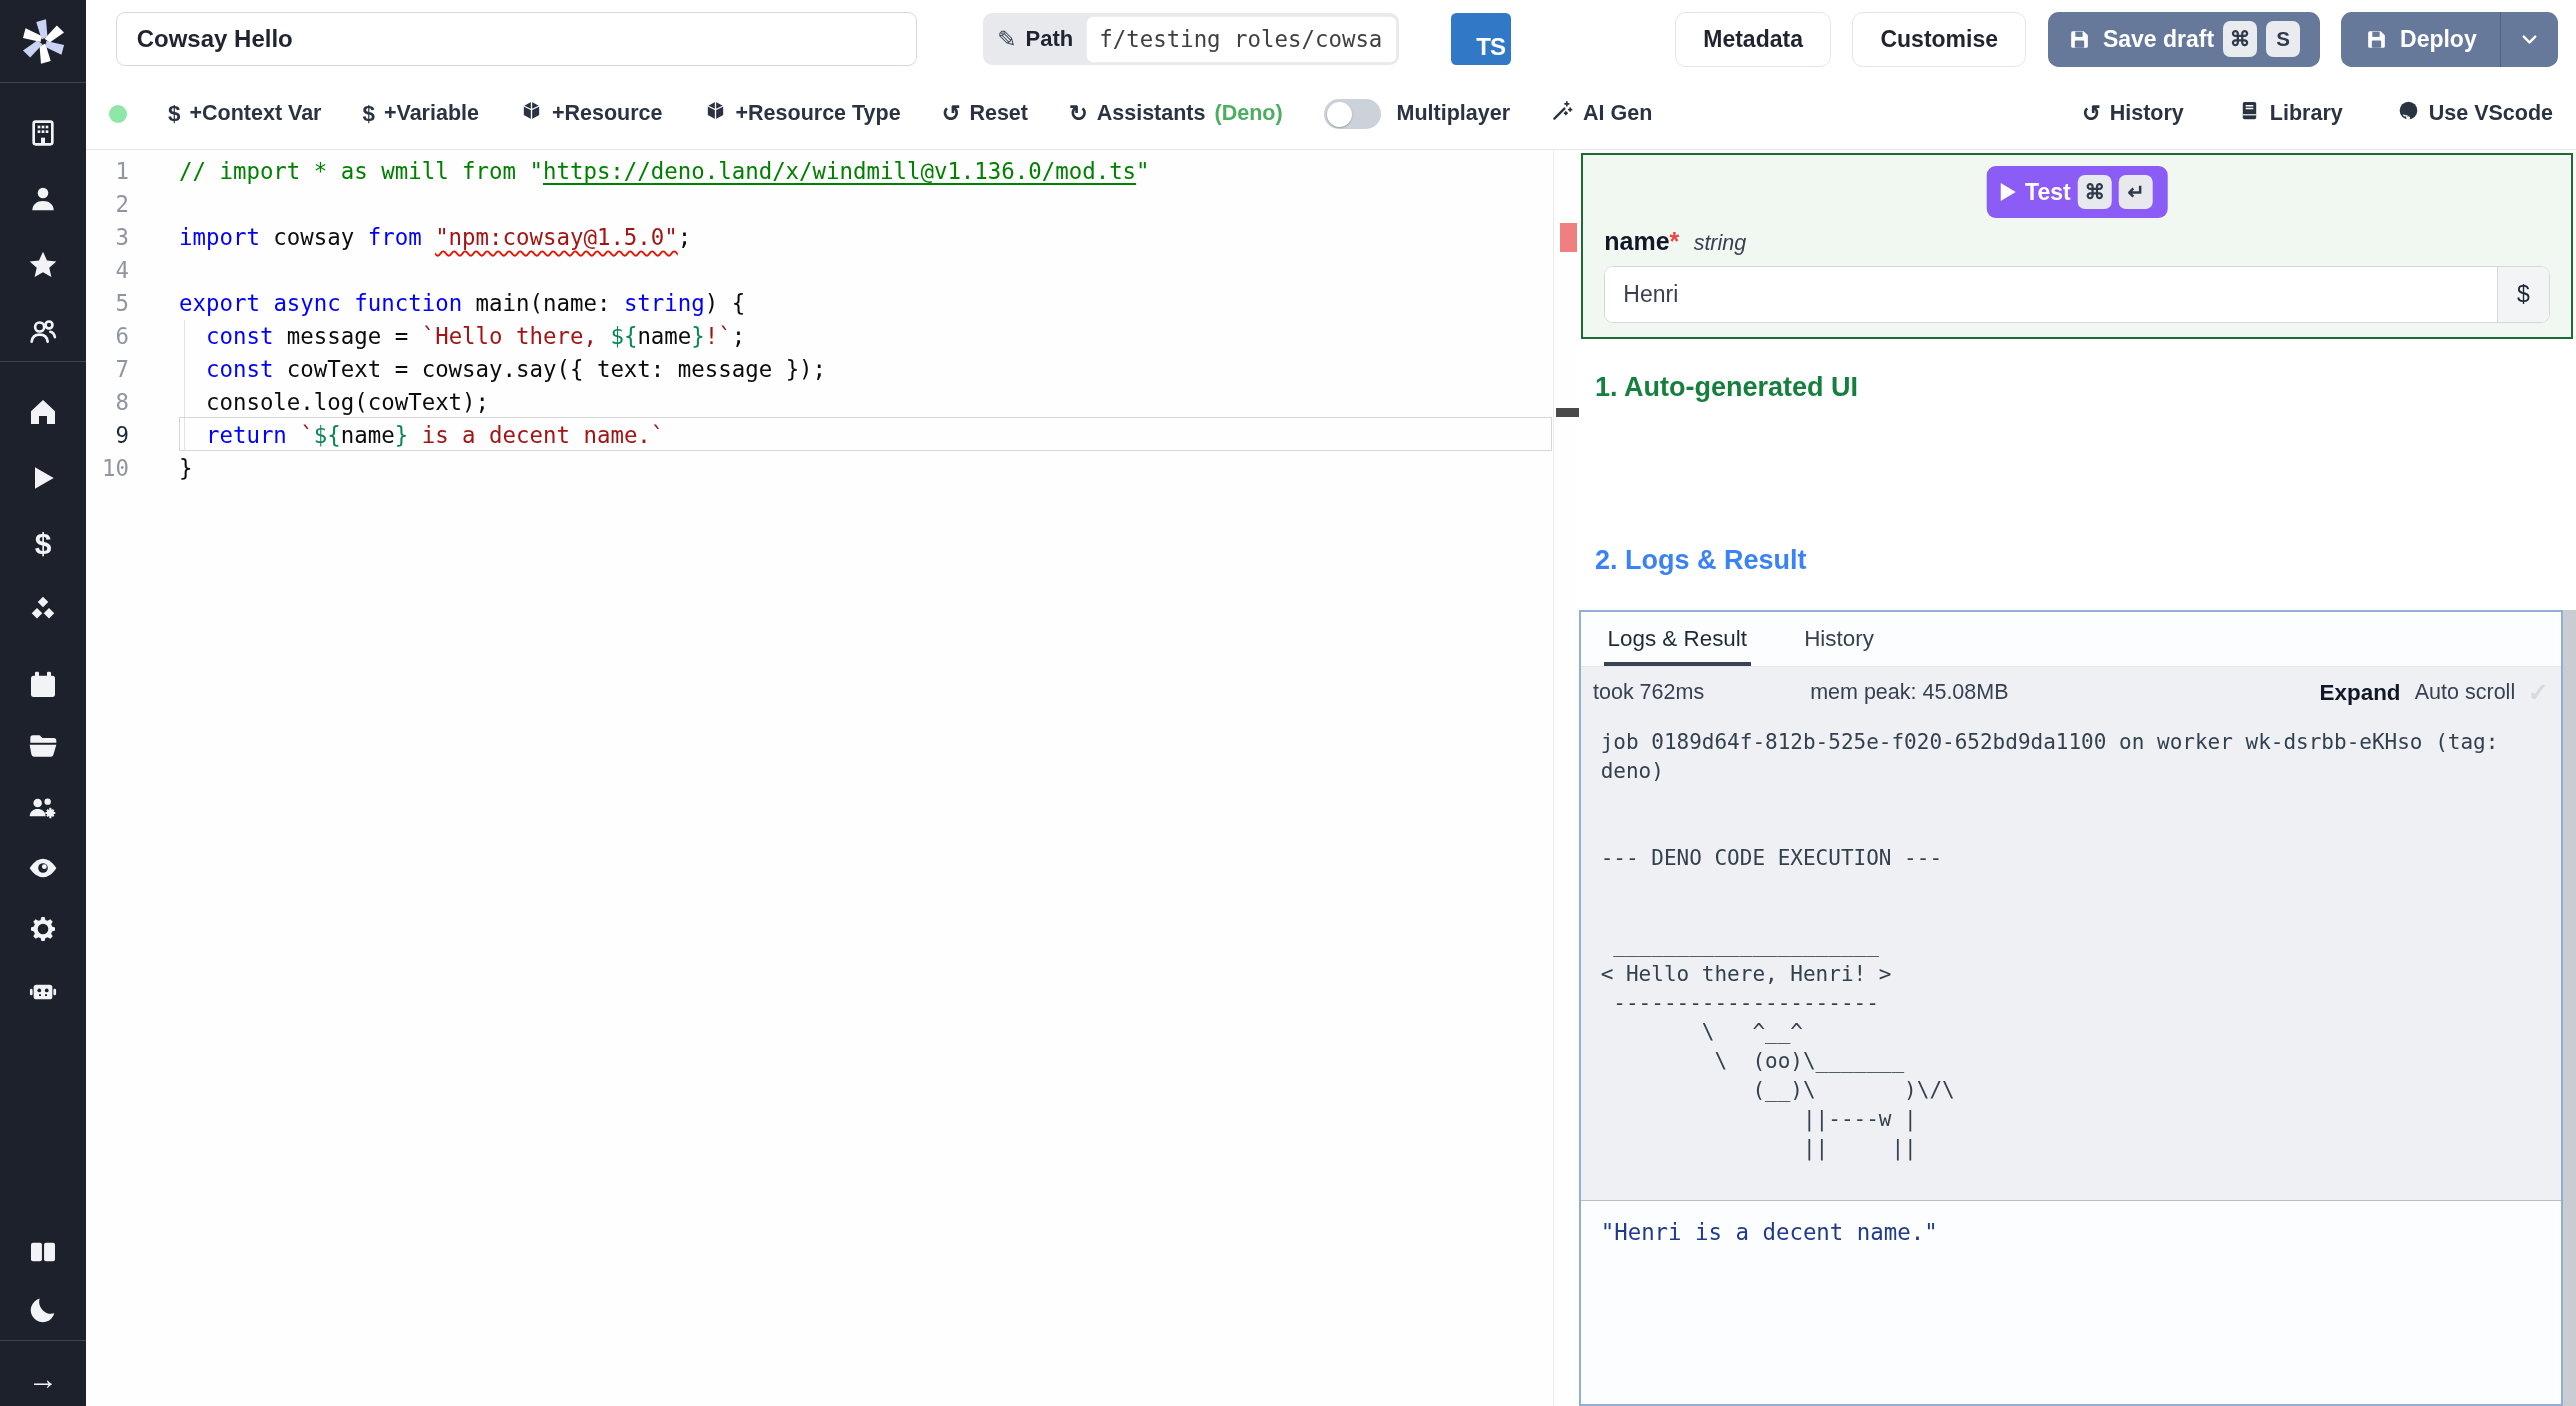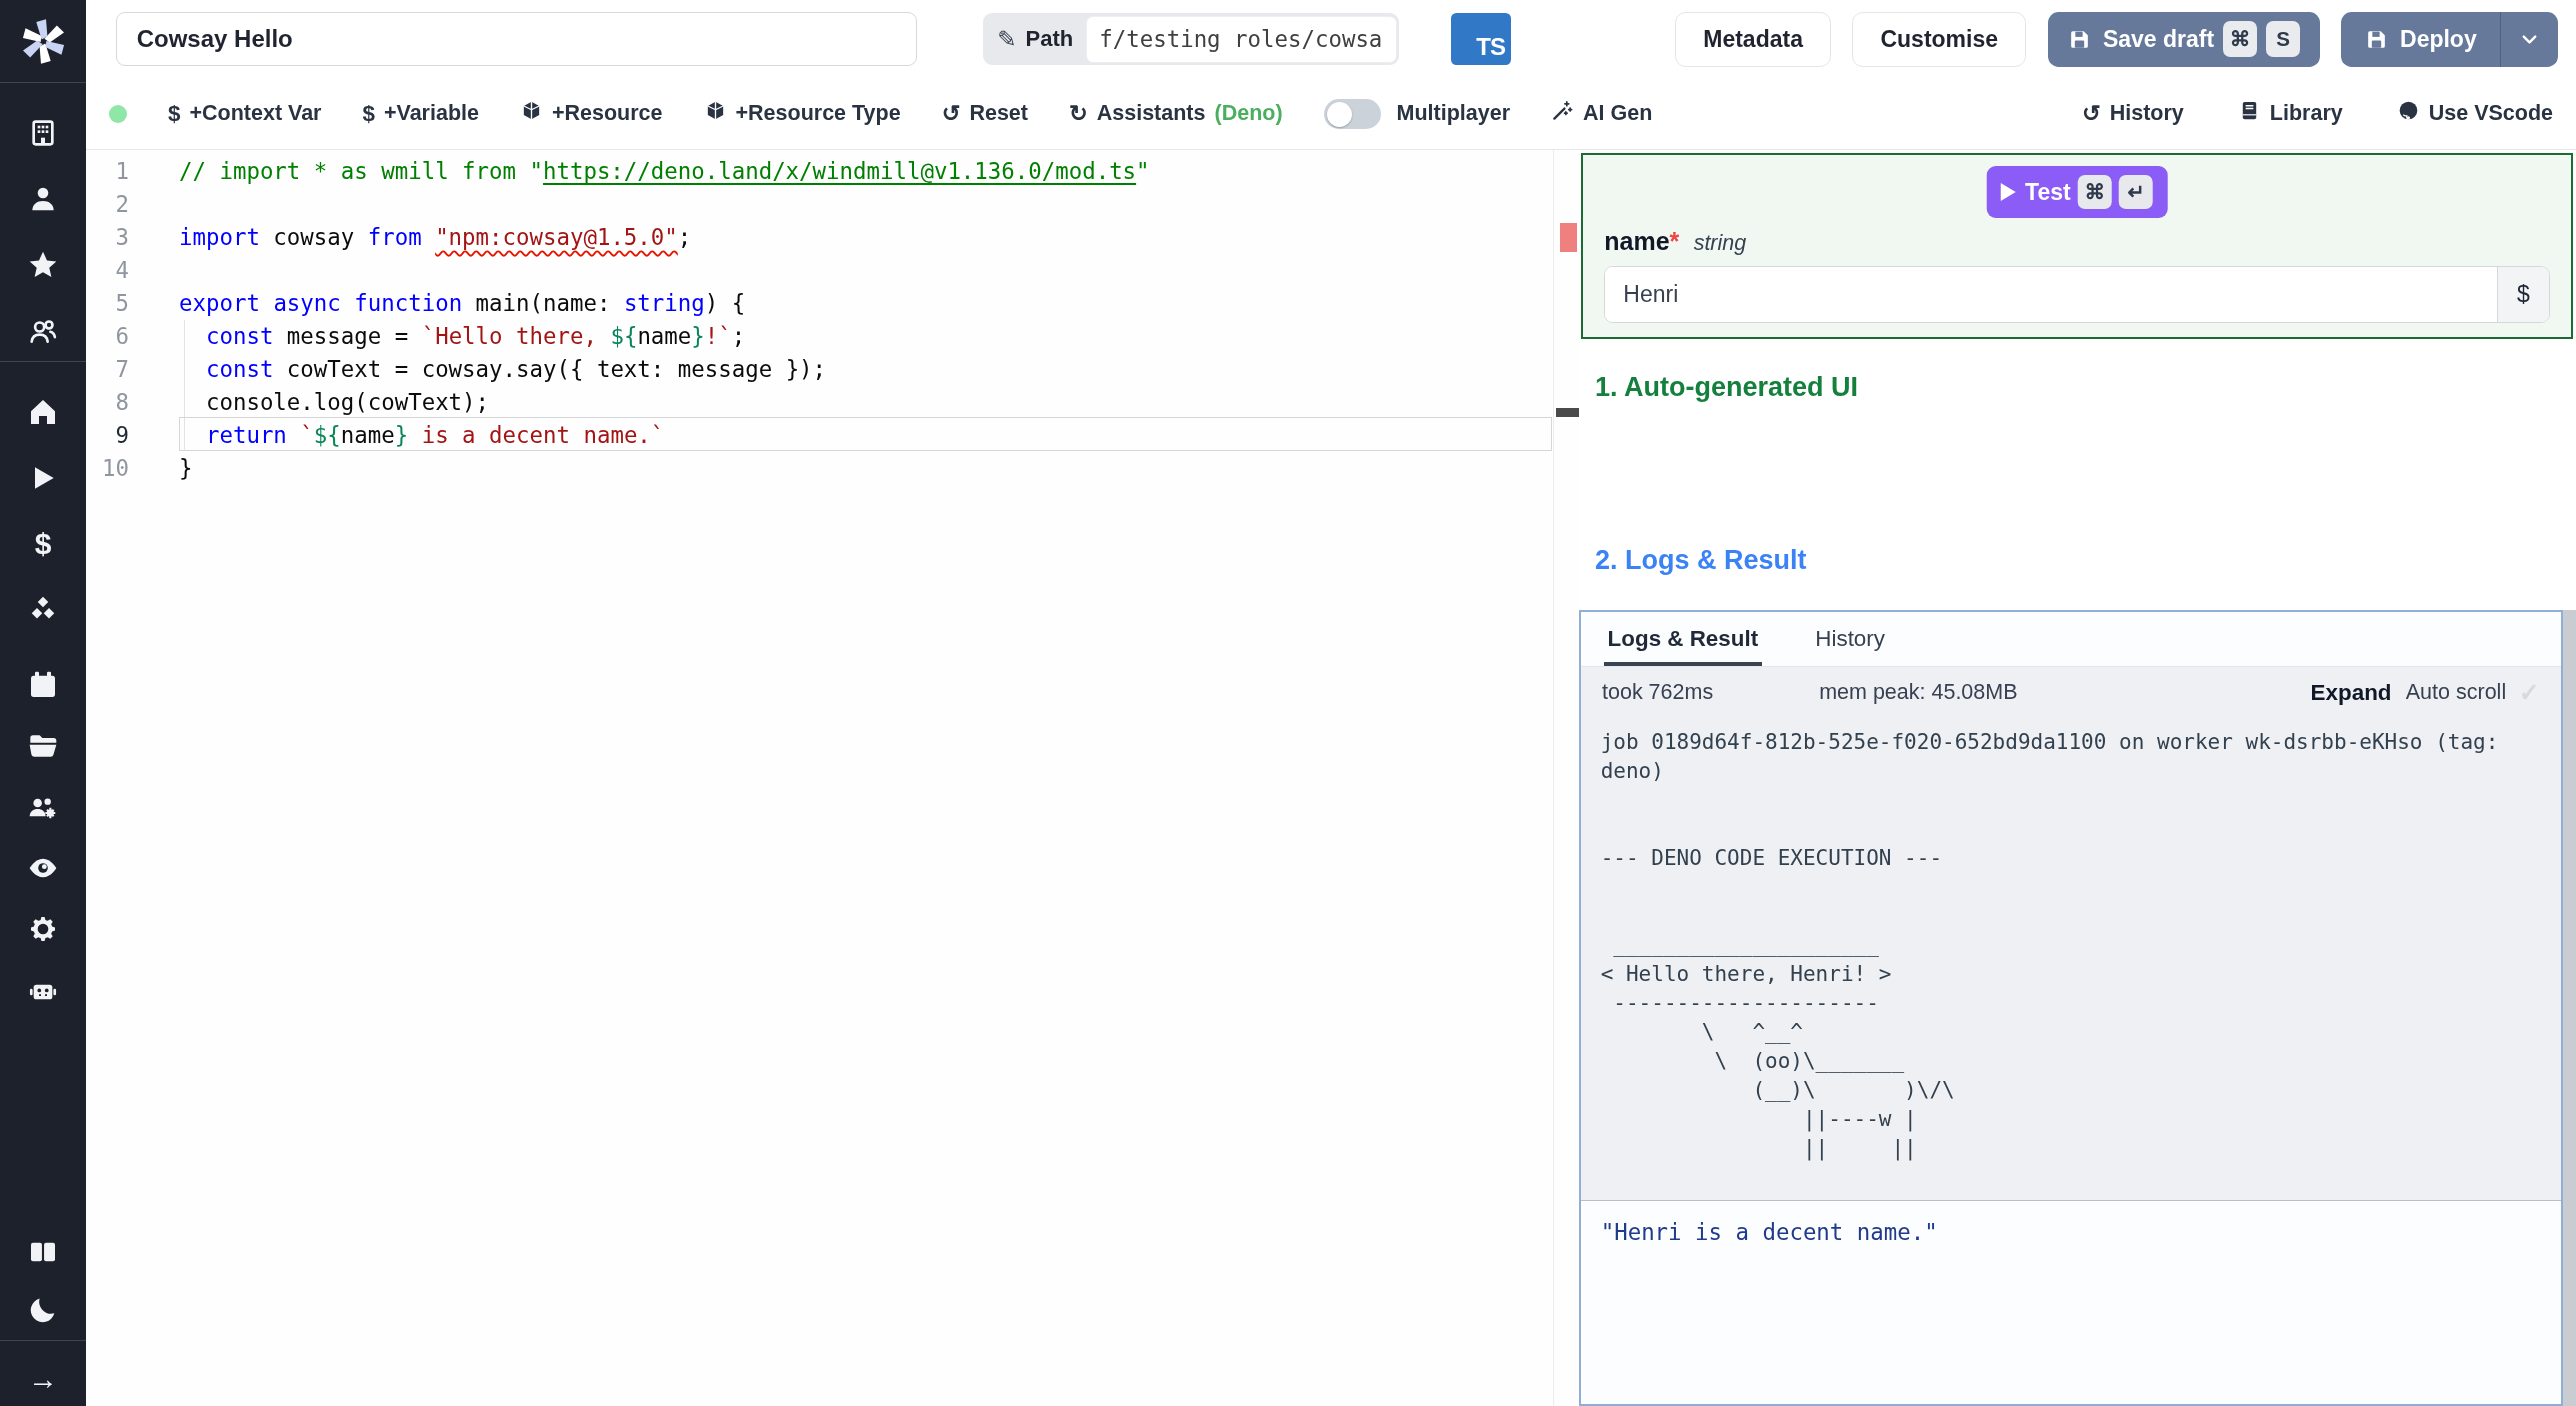--- a/index.html
+++ b/index.html
@@ -112,23 +112,23 @@
   .arg-dollar { width:52px; background:#f3f4f6; border-left:1.3px solid #d4d8dd; font-size:23px; color:#1f2937;
                 display:flex; align-items:center; justify-content:center; cursor:pointer; }
   .h-green { position:absolute; top:222px; left:16px; font-size:27px; font-weight:bold; color:#15803d; }
   .h-blue  { position:absolute; top:395px; left:16px; font-size:27px; font-weight:bold; color:#3b82f6; }
 
   .logs-box { position:absolute; top:460px; left:0; right:13.4px; bottom:0; border:2.7px solid #8fb0d4;
               background:#eef0f4; display:flex; flex-direction:column; }
   .tabs { height:55px; background:#fcfdfe; border-bottom:0.9px solid #e3e6ea; display:flex; align-items:stretch;
           padding-left:23px; gap:50px; flex:0 0 55px; }
   .tab { display:flex; align-items:center; font-size:22.4px; color:#374151; cursor:pointer; position:relative; padding:0 3.6px; }
-  .tab.active { font-weight:700; color:#1f2937; }
+  .tab.active { font-weight:400; color:#1f2937; }
   .tab.active::after { content:""; position:absolute; left:0; right:0; bottom:0; height:3.6px; background:#3a4352; }
-  .stats { height:52px; flex:0 0 52px; display:flex; align-items:center; padding:0 21px; font-size:21.5px; color:#374151; }
+  .stats { height:52px; flex:0 0 52px; display:flex; align-items:center; padding:0 12px; font-size:21.5px; color:#374151; }
   .stat-mem { margin-left:106px; }
   .stat-right { margin-left:auto; display:flex; align-items:center; }
   .expand { font-weight:bold; color:#111827; font-size:22.4px; cursor:pointer; }
   .autoscroll { margin-left:14.3px; cursor:pointer; }
   .checkmark { margin-left:12.5px; color:#d6dade; font-size:25px; font-weight:bold; }
   .log-pre { flex:0 0 481px; height:481px; overflow:hidden; font-family:"DejaVu Sans Mono",monospace;
              font-size:21px; line-height:29px; color:#33414f; padding:9px 19.7px; white-space:pre; }
   .result-area { flex:1 1 auto; background:#fcfdff; border-top:1.8px solid #b9bfc7; padding:18px 19.7px;
                  font-family:"DejaVu Sans Mono",monospace; font-size:22.4px; color:#203a8c; white-space:pre; }
   .vscroll { position:absolute; top:460px; right:0; bottom:0; width:13.4px; background:#c9cdd2; cursor:pointer; }

